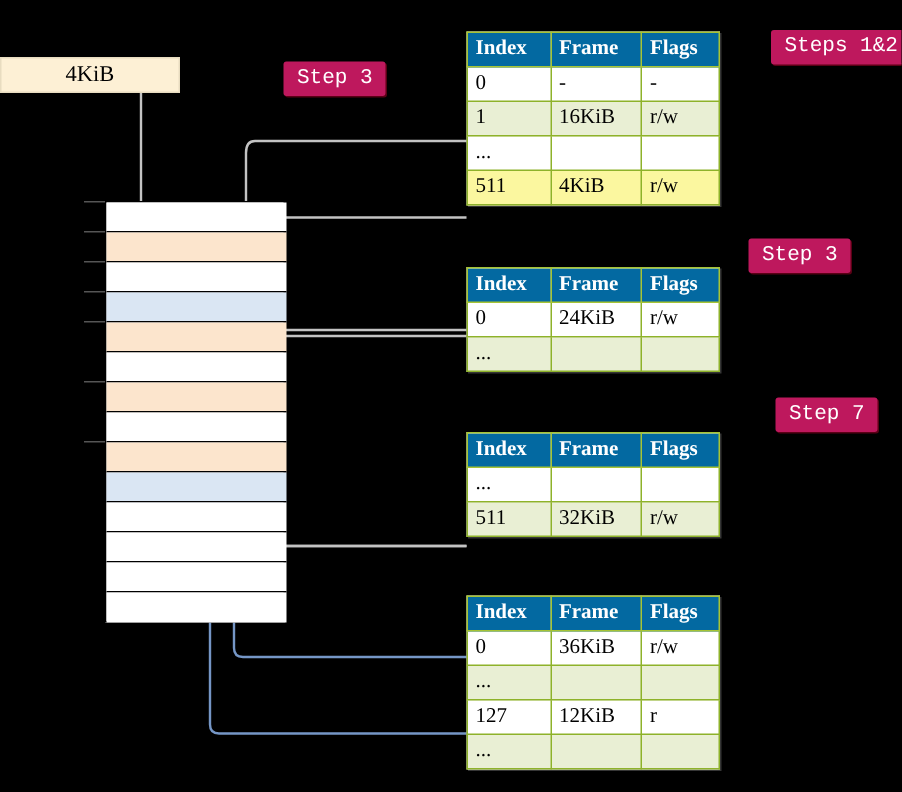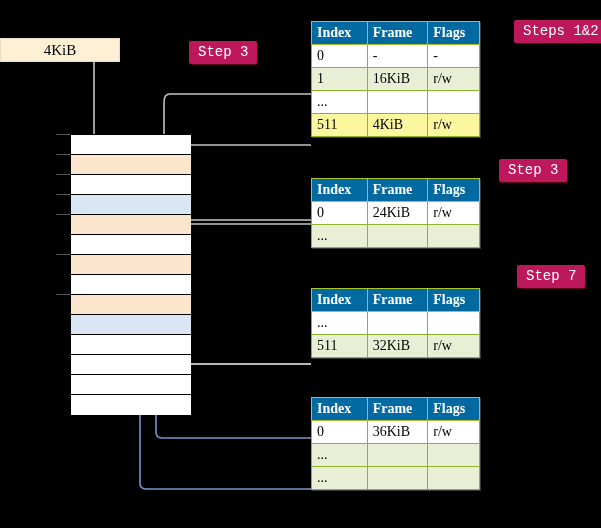--- a/index.html
+++ b/index.html
@@ -248,20 +248,25 @@
         <tr>
           <td class="col-index">0</td>
           <td class="col-frame">36KiB</td>
           <td class="col-flags">r/w</td>
         </tr>
         <tr class="alt">
           <td class="col-index">...</td>
           <td class="col-frame"></td>
           <td class="col-flags"></td>
         </tr>
+        <tr>
+          <td class="col-index">127</td>
+          <td class="col-frame">12KiB</td>
+          <td class="col-flags">r</td>
+        </tr>
         <tr class="alt">
           <td class="col-index">...</td>
           <td class="col-frame"></td>
           <td class="col-flags"></td>
         </tr>
       </tbody>
     </table>
 
 </div>
 

